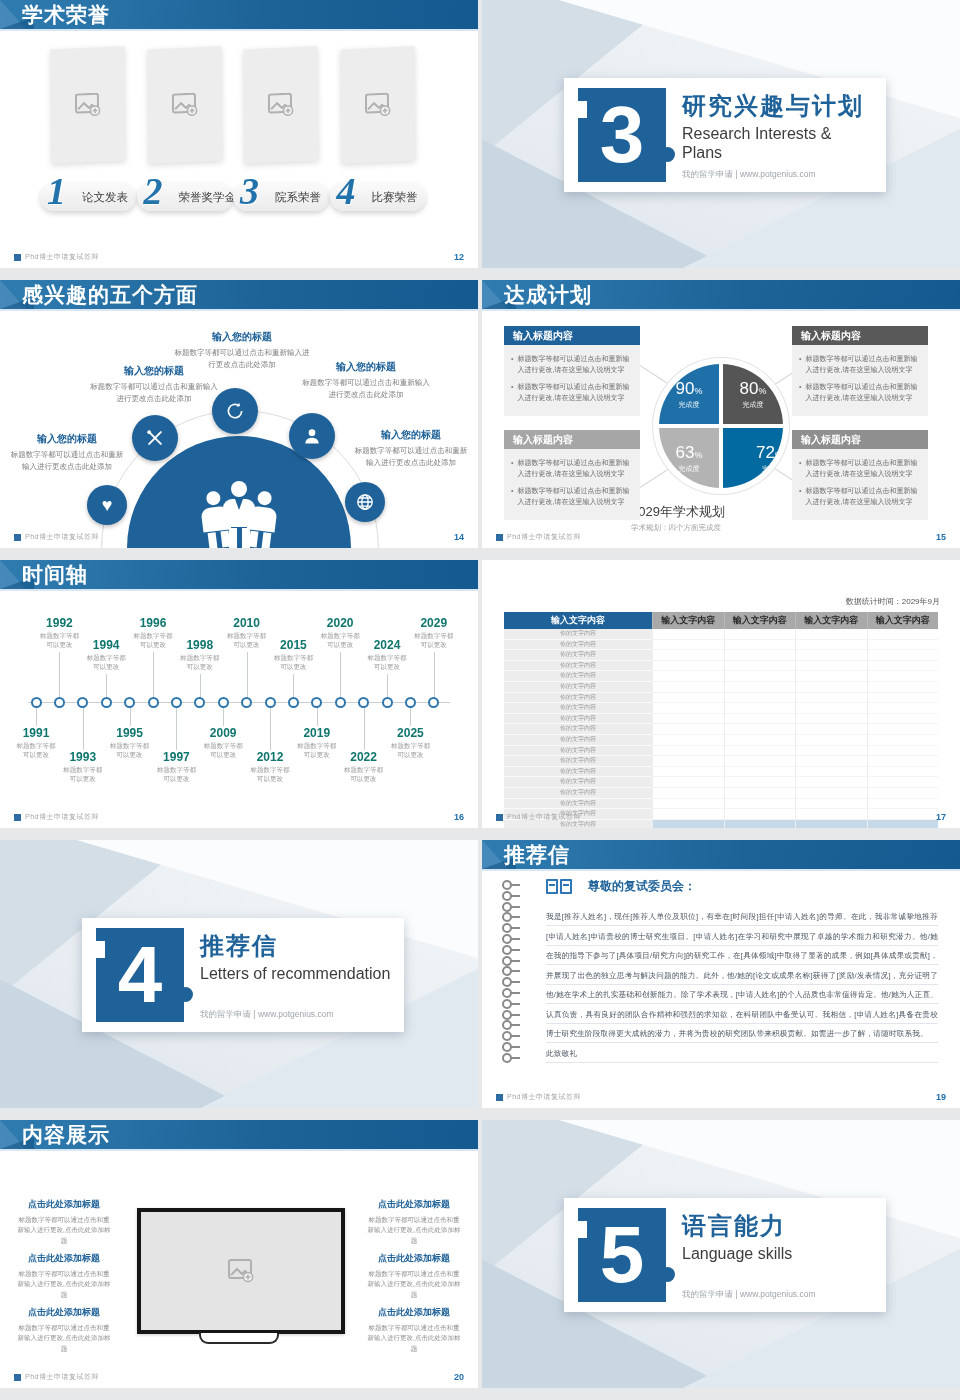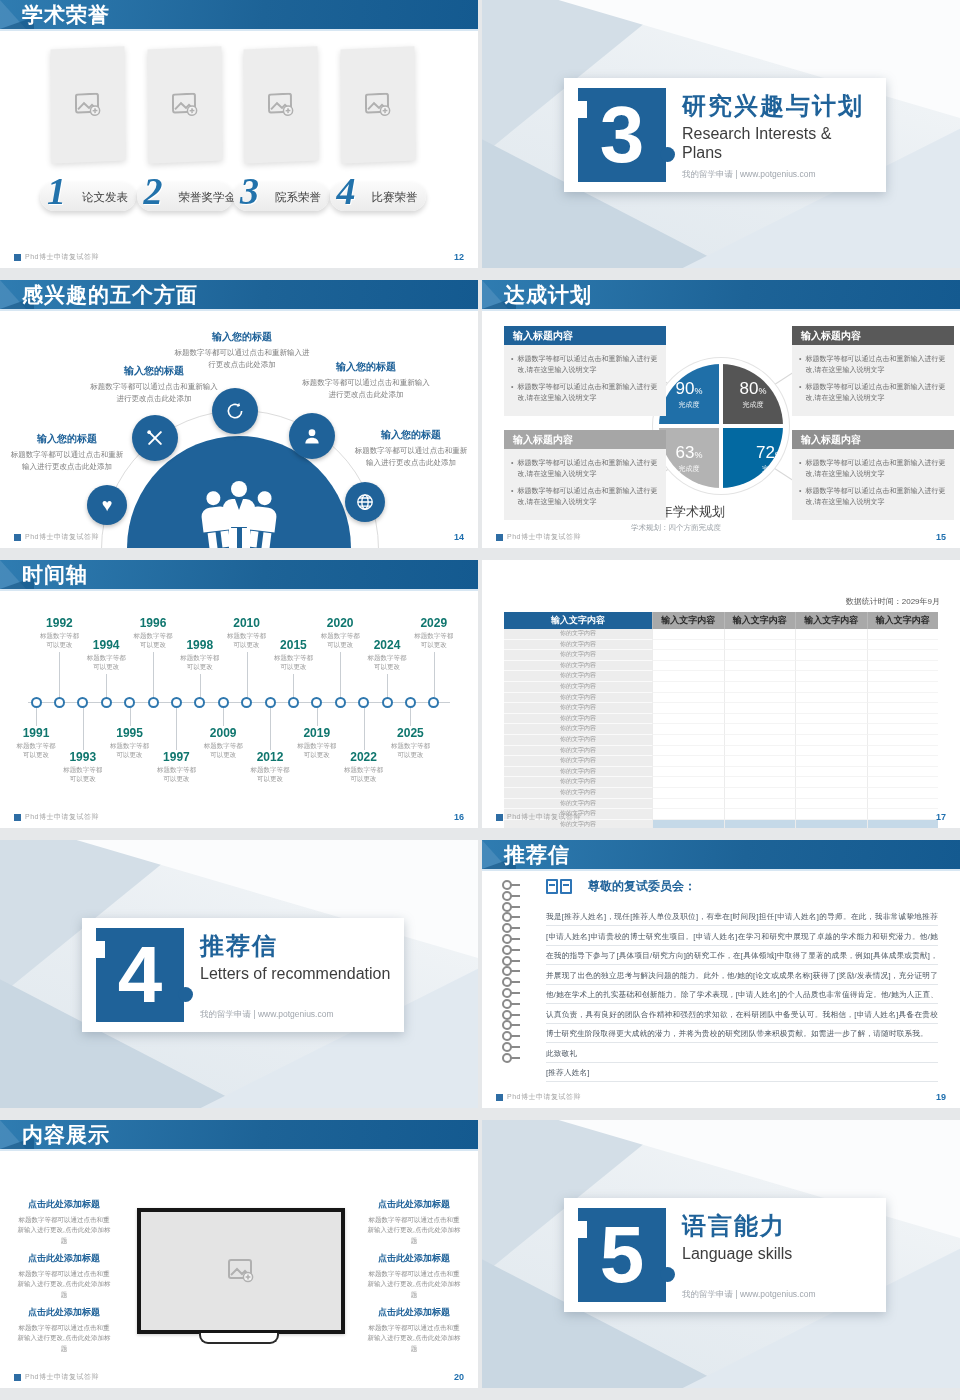--- a/index.html
+++ b/index.html
@@ -51,21 +51,21 @@
   .fig.mid .b{width:32px;height:28px;}
   .fig.mid .b::after{content:"";position:absolute;left:50%;top:0;transform:translateX(-50%);border:4px solid transparent;border-top:11px solid #1f6299;}
   .fig.mid .leg{height:20px;}
   .fig.l{transform:rotate(-7deg);}
   .fig.r{transform:rotate(7deg);}
   .node{position:absolute;border-radius:50%;background:#1f6299;color:#fff;display:flex;align-items:center;justify-content:center;box-shadow:0 2px 4px rgba(0,0,0,.25);z-index:3;}
   .asp-block{position:absolute;text-align:center;}
   .asp-block h3{margin:0;font-size:10px;color:#1f6299;}
   .asp-block p{margin:3px 0 0;font-size:7.5px;line-height:1.55;color:#808080;}
   
-  .pbox{position:absolute;width:162px;}
+  .pbox{position:absolute;width:136px;}
   .pbox .ph{height:19px;line-height:19px;padding-left:9px;color:#fff;font-size:10px;font-weight:bold;}
   .c-blue{background:#1f6299;}.c-dark{background:#595959;}.c-gray{background:#a6a6a6;}.c-gray2{background:#8f8f8f;}
   .pbox .pb{background:#f0f0f0;padding:9px 7px 7px;}
   .pbul{display:flex;gap:4px;font-size:7px;line-height:1.55;color:#6b6b6b;margin-bottom:6px;}
   .pbul .d{color:#7f7f7f;}
   .pie{position:absolute;left:177px;top:84px;width:124px;height:124px;display:grid;grid-template-columns:60px 60px;grid-template-rows:60px 60px;gap:4px;background:#fff;border-radius:50%;overflow:hidden;box-shadow:0 0 0 6px #fff,0 0 0 7px #e3e3e3;}
   .q{display:flex;flex-direction:column;align-items:center;justify-content:center;color:#fff;}
   .q .v{font-size:17px;}
   .q .v b{font-size:9px;font-weight:normal;}
   .q .l{font-size:7px;opacity:.92;margin-top:1px;}
@@ -665,21 +665,20 @@
       <div class="greet">
         <span class="book">
             <i></i>
             <i></i>
           </span>
         <span>尊敬的复试委员会：</span>
       </div>
       <div class="lbody">
         <p>我是[推荐人姓名]，现任[推荐人单位及职位]，有幸在[时间段]担任[申请人姓名]的导师。在此，我非常诚挚地推荐[申请人姓名]申请贵校的博士研究生项目。[申请人姓名]在学习和研究中展现了卓越的学术能力和研究潜力。他/她在我的指导下参与了[具体项目/研究方向]的研究工作，在[具体领域]中取得了显著的成果，例如[具体成果或贡献]，并展现了出色的独立思考与解决问题的能力。此外，他/她的[论文或成果名称]获得了[奖励/发表情况]，充分证明了他/她在学术上的扎实基础和创新能力。除了学术表现，[申请人姓名]的个人品质也非常值得肯定。他/她为人正直、认真负责，具有良好的团队合作精神和强烈的求知欲，在科研团队中备受认可。我相信，[申请人姓名]具备在贵校博士研究生阶段取得更大成就的潜力，并将为贵校的研究团队带来积极贡献。如需进一步了解，请随时联系我。</p>
         <p>此致敬礼</p>
-        <p>[推荐人姓名]</p>
       </div>
     </div>
     <footer class="sfoot">
       <span class="logo"></span>
       <span class="brand">Phd博士申请复试答辩</span>
       <span class="pagenum">19</span>
     </footer>
   <div class="ring" style="top: 40px;">
         <i></i>
         <b></b>

